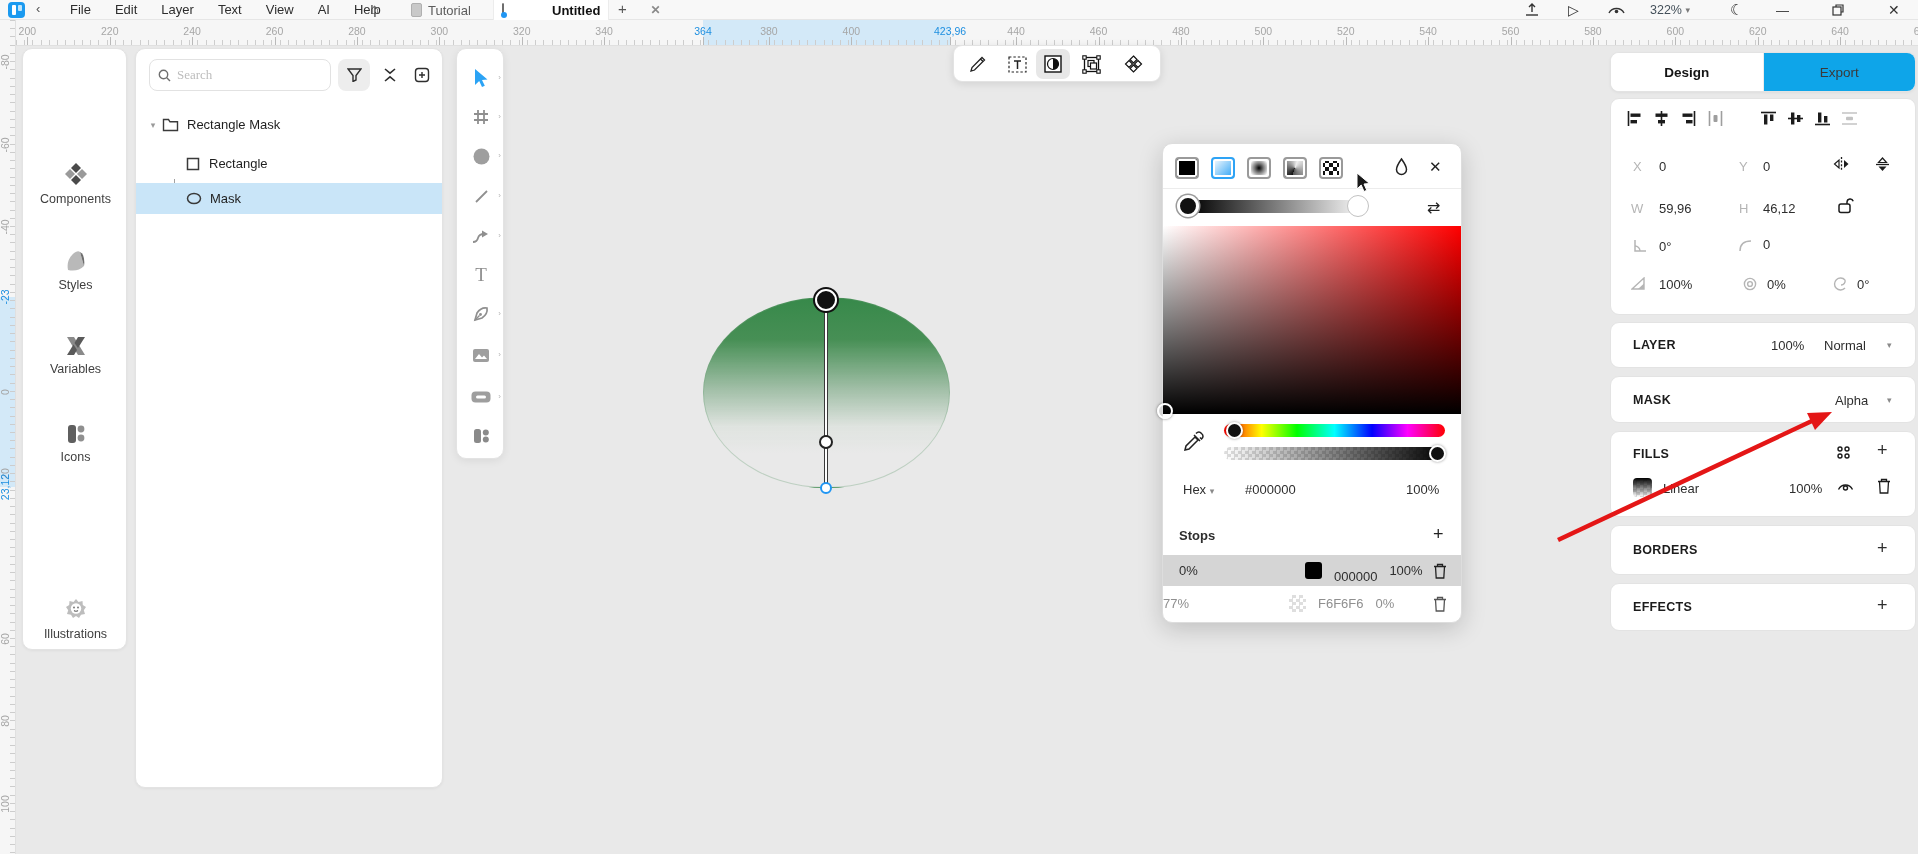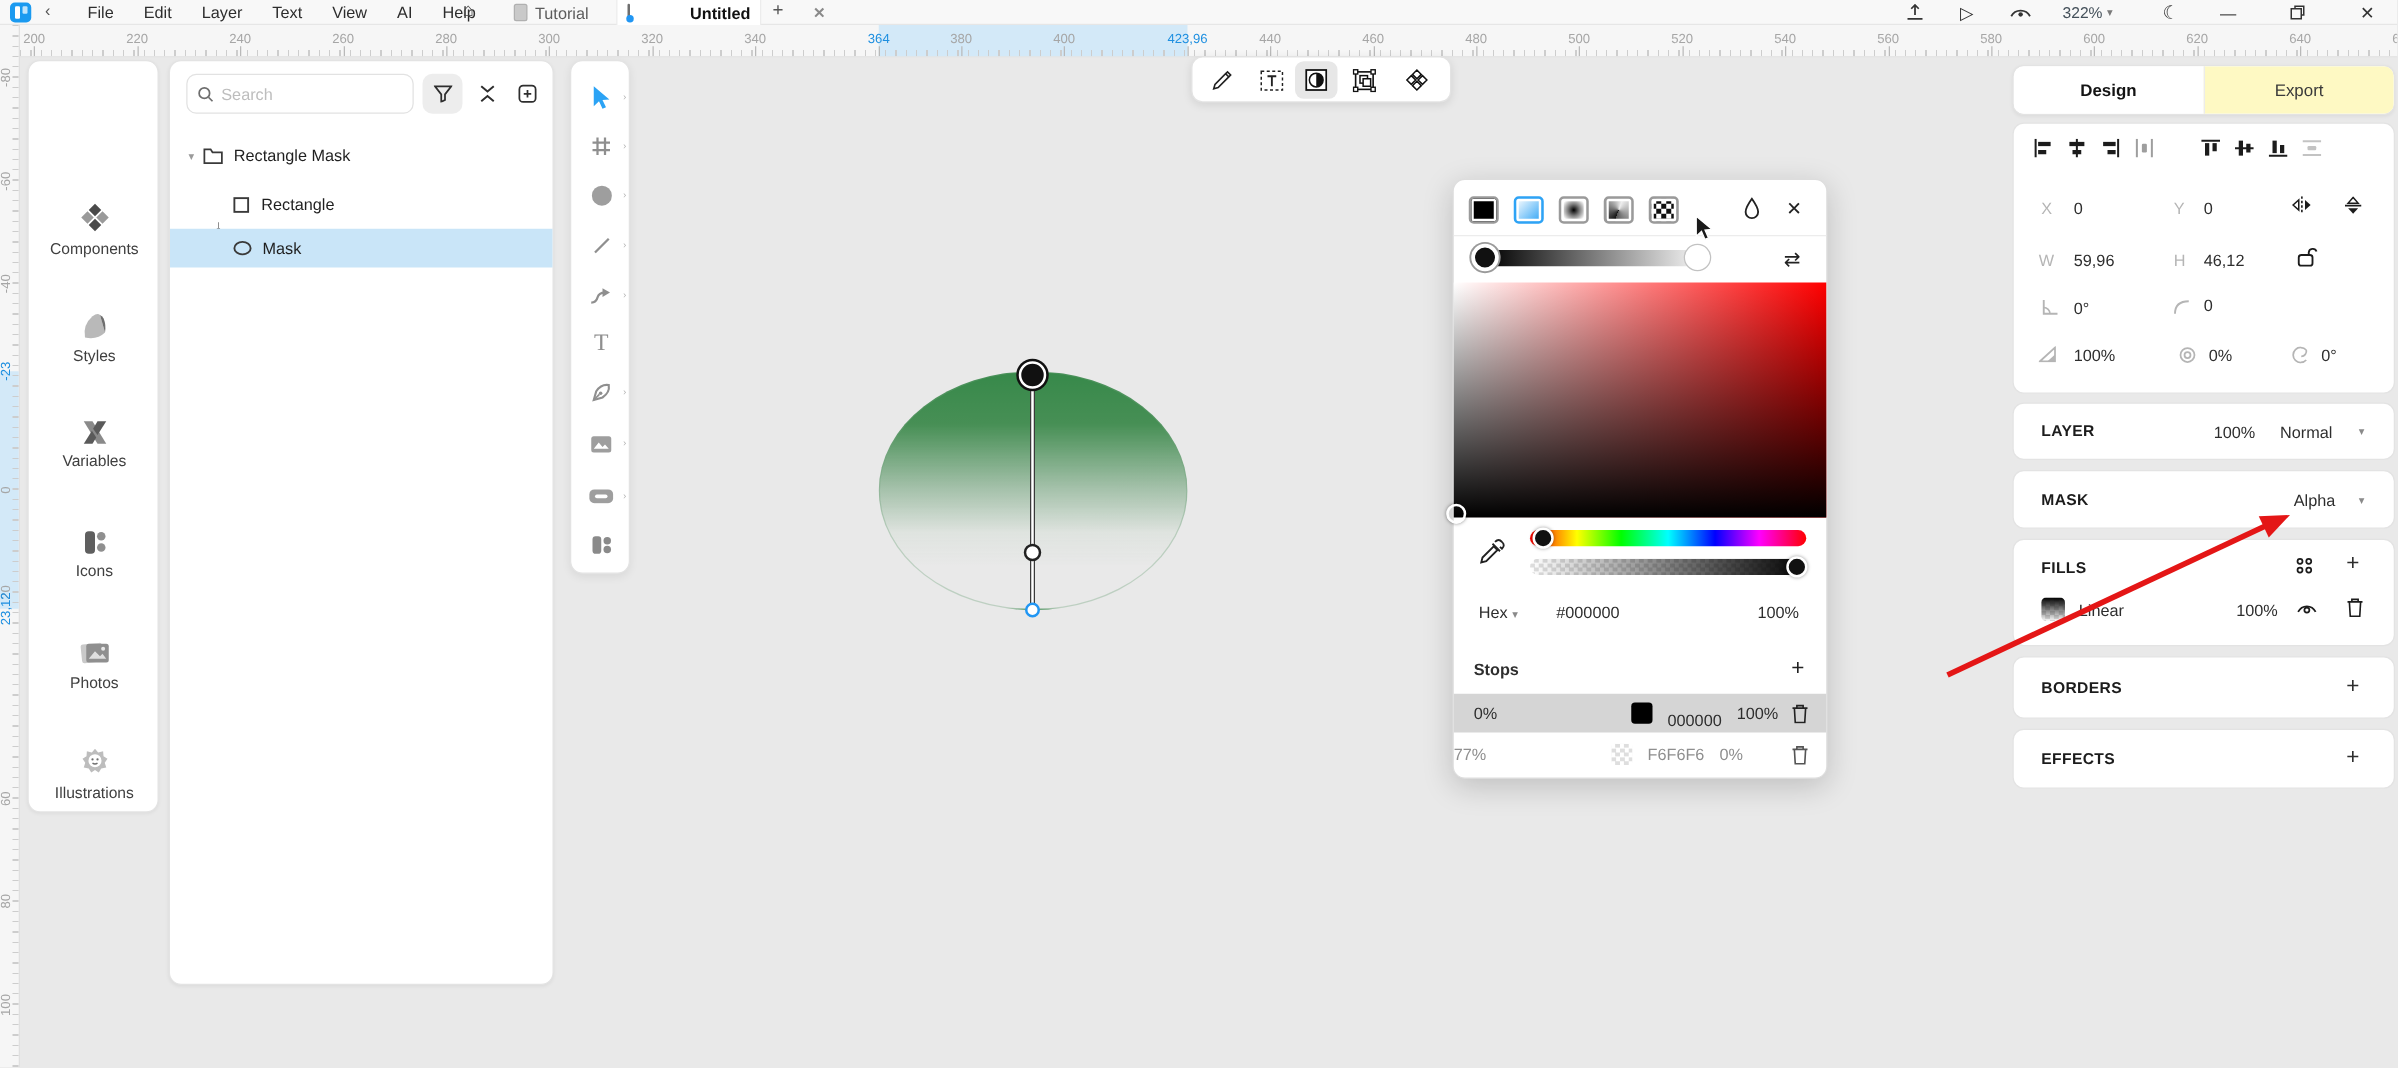--- a/index.html
+++ b/index.html
@@ -48,21 +48,21 @@
   
   #sidebar { left:22px; top:48px; width:105px; height:602px; }
   .sbitem { position:absolute; left:5px; width:95px; height:80px; border-radius:8px; display:flex; flex-direction:column; align-items:center; justify-content:center; gap:6px; }
   .sbitem .lbl { font-size:12.5px; color:#3f3f3f; }
   .sbitem.active { background:#dcedfb; }
   .sbitem.active .lbl { color:#1e9bf0; }
 
   
   #layers { left:135px; top:48px; width:308px; height:740px; }
   #searchbox { position:absolute; left:13px; top:10px; width:182px; height:32px; border:1px solid #e2e2e2; border-radius:8px; background:#fff; display:flex; align-items:center; padding:0 8px; gap:6px; }
-  #searchbox input { border:none; outline:none; width:130px; font-size:13px; color:#333; background:transparent; font-family:Liberation Sans, sans-serif; }
+  #searchbox input { border:none; outline:none; width:130px; font-size:13px; color:#333; background:transparent; font-family:Liberation Serif, serif; }
   #searchbox input::placeholder { color:#bdbdbd; }
   .panelbtn { position:absolute; top:10px; width:32px; height:32px; border-radius:8px; display:flex; align-items:center; justify-content:center; }
   .treerow { position:absolute; left:0; width:100%; height:31px; display:flex; align-items:center; font-size:13px; color:#1f1f1f; }
   .treerow.selected { background:#c9e5f8; }
   .caret { color:#9a9a9a; font-size:9px; width:14px; text-align:center; }
 
   
   #tools { left:456px; top:48px; width:48px; height:411px; box-shadow:0 2px 8px rgba(0,0,0,.07); }
   .tool { position:absolute; left:0; width:48px; height:38px; display:flex; align-items:center; justify-content:center; }
   .tool .flyout { position:absolute; right:4px; top:50%; margin-top:-5px; font-size:8px; color:#b3b3b3; }
@@ -97,21 +97,21 @@
   #alphaslider .grad { position:absolute; inset:0; background:linear-gradient(to right, rgba(0,0,0,0), #000); }
   .knob { position:absolute; width:17px; height:17px; border-radius:50%; background:#111; border:2.5px solid #fff; box-shadow:0 0 3px rgba(0,0,0,.4); }
   .stoprow { position:absolute; left:0; width:100%; height:31px; display:flex; align-items:center; font-size:13px; color:#2e2e2e; }
   .stoprow.selected { background:#d5d5d5; }
   .swatch { width:17px; height:17px; border-radius:3px; }
 
   
   #tabs { left:1610px; top:52px; width:306px; height:40px; border-radius:9px; overflow:hidden; display:flex; }
   .itab { flex:1; display:flex; align-items:center; justify-content:center; font-size:13.5px; }
   .itab.active { font-weight:bold; color:#141414; background:#fff; }
-  .itab.idle { color:#3a3a3a; background:#fef9c3; border-left:1px solid #ececec; }
+  .itab.idle { color:#3a3a3a; background:#0ea5e9; border-left:1px solid #ececec; }
   .icard { position:absolute; left:1610px; width:306px; background:#fff; border:1px solid #e3e3e3; border-radius:9px; }
   .fieldlbl { position:absolute; font-size:13px; color:#b5b5b5; }
   .fieldval { position:absolute; font-size:13px; color:#2e2e2e; }
   .sechead { position:absolute; font-size:12.5px; font-weight:bold; color:#1c1c1c; letter-spacing:.3px; }
   .plus { position:absolute; font-size:18px; color:#2e2e2e; font-weight:400; }
   .ddchev { position:absolute; font-size:9px; color:#8a8a8a; }
 
   svg { display:block; }
   .overlay { position:absolute; left:0; top:0; pointer-events:none; }
 </style>
@@ -266,29 +266,20 @@
       <span class="lbl">Variables</span>
     </div>
     <div class="sbitem" style="top:355px;">
       <svg width="22" height="20" viewBox="0 0 22 20">
           <rect x="3" y="1" width="8" height="18" rx="3" fill="#5f5f5f"></rect>
           <circle cx="16" cy="5" r="3.4" fill="#8f8f8f"></circle>
           <circle cx="16" cy="14" r="3.4" fill="#8f8f8f"></circle>
         </svg>
       <span class="lbl">Icons</span>
     </div>
-    <div class="sbitem" style="top:443px;">
-      <svg width="24" height="21" viewBox="0 0 24 21">
-          <rect x="1" y="3" width="17" height="15" rx="2" fill="#c9c9c9" transform="rotate(-6 9 10)"></rect>
-          <rect x="5" y="3" width="18" height="15" rx="2" fill="#8f8f8f"></rect>
-          <circle cx="18.5" cy="7" r="1.6" fill="#e8e8e8"></circle>
-          <path d="M7 15 L12 9 L16 13 L18 11 L21 15 Z" fill="#dedede"></path>
-        </svg>
-      <span class="lbl">Photos</span>
-    </div>
     <div class="sbitem" style="top:530px;">
       <svg width="24" height="24" viewBox="0 0 24 24">
           <path d="M12 2 L14.5 5 L18.5 4 L18.8 8 L22 10 L19.8 13.2 L21 17 L17 17.8 L15 21 L12 19 L9 21 L7 17.8 L3 17 L4.2 13.2 L2 10 L5.2 8 L5.5 4 L9.5 5 Z" fill="#bdbdbd"></path>
           <circle cx="12" cy="11.5" r="5.2" fill="#fff"></circle>
           <circle cx="10" cy="10.5" r="0.9" fill="#6e6e6e"></circle>
           <circle cx="14" cy="10.5" r="0.9" fill="#6e6e6e"></circle>
           <path d="M10 13.5 Q12 15 14 13.5" stroke="#6e6e6e" fill="none" stroke-width="1.1"></path>
         </svg>
       <span class="lbl">Illustrations</span>
     </div>

